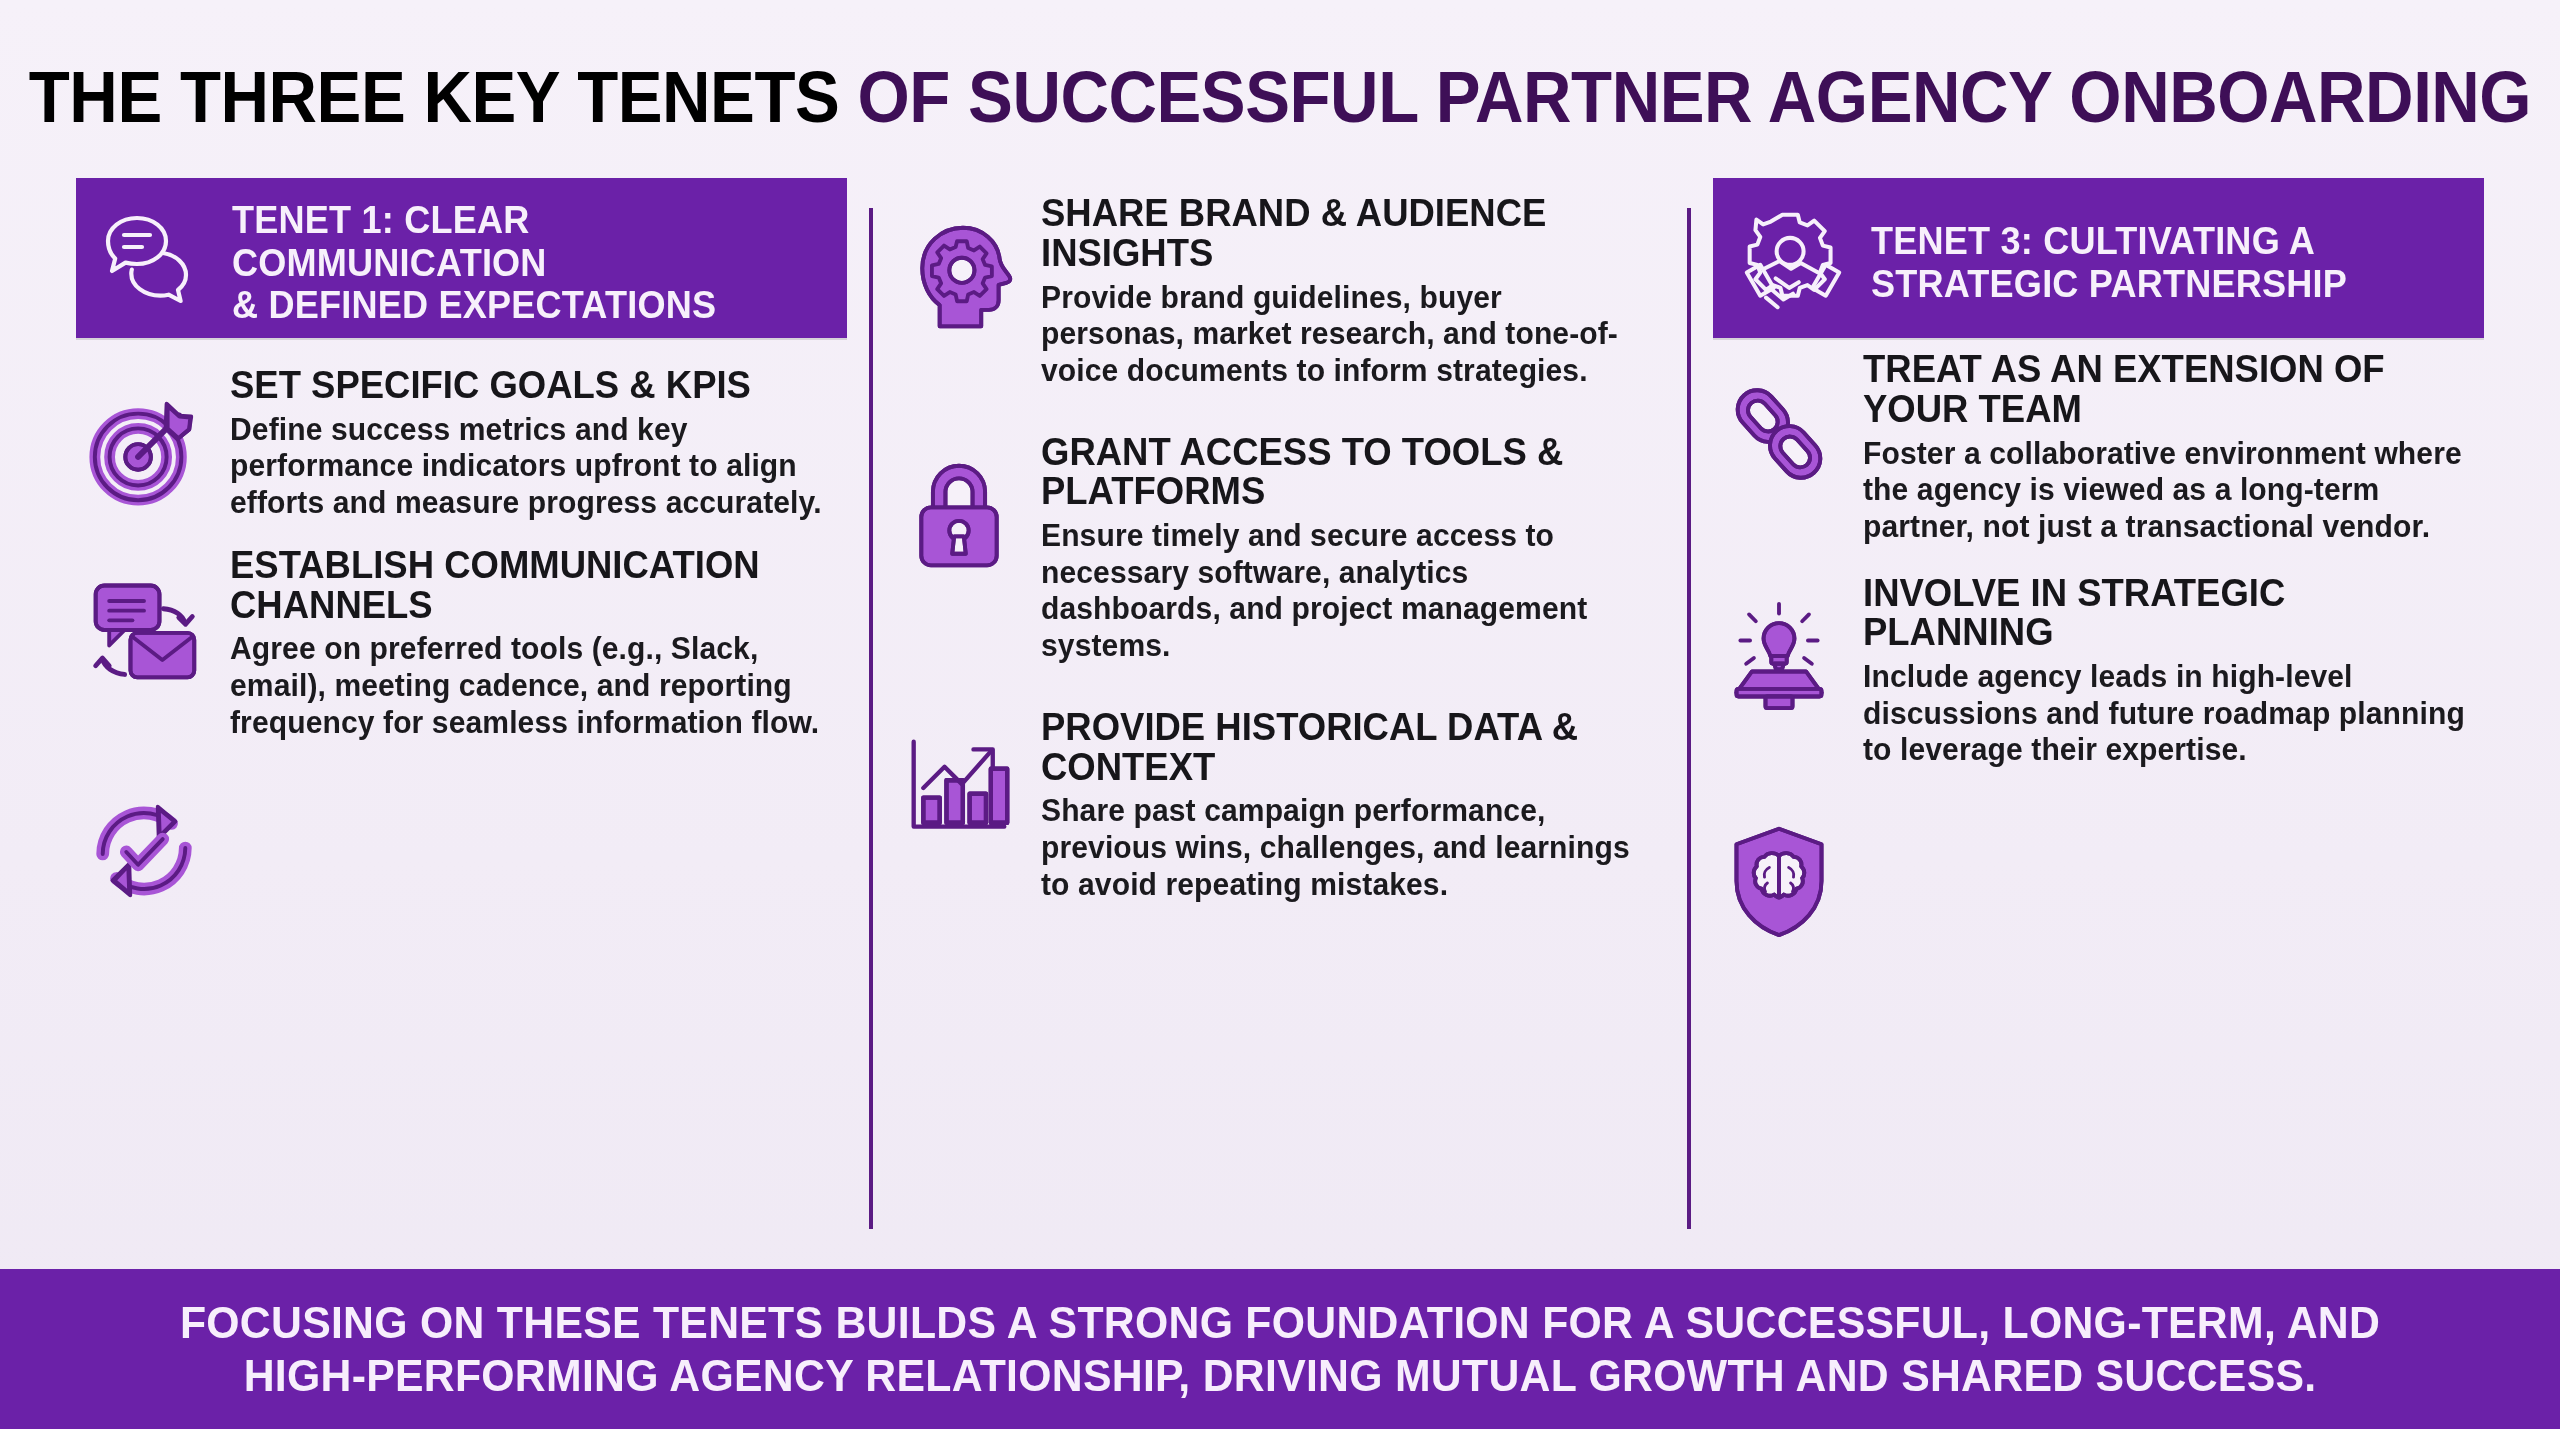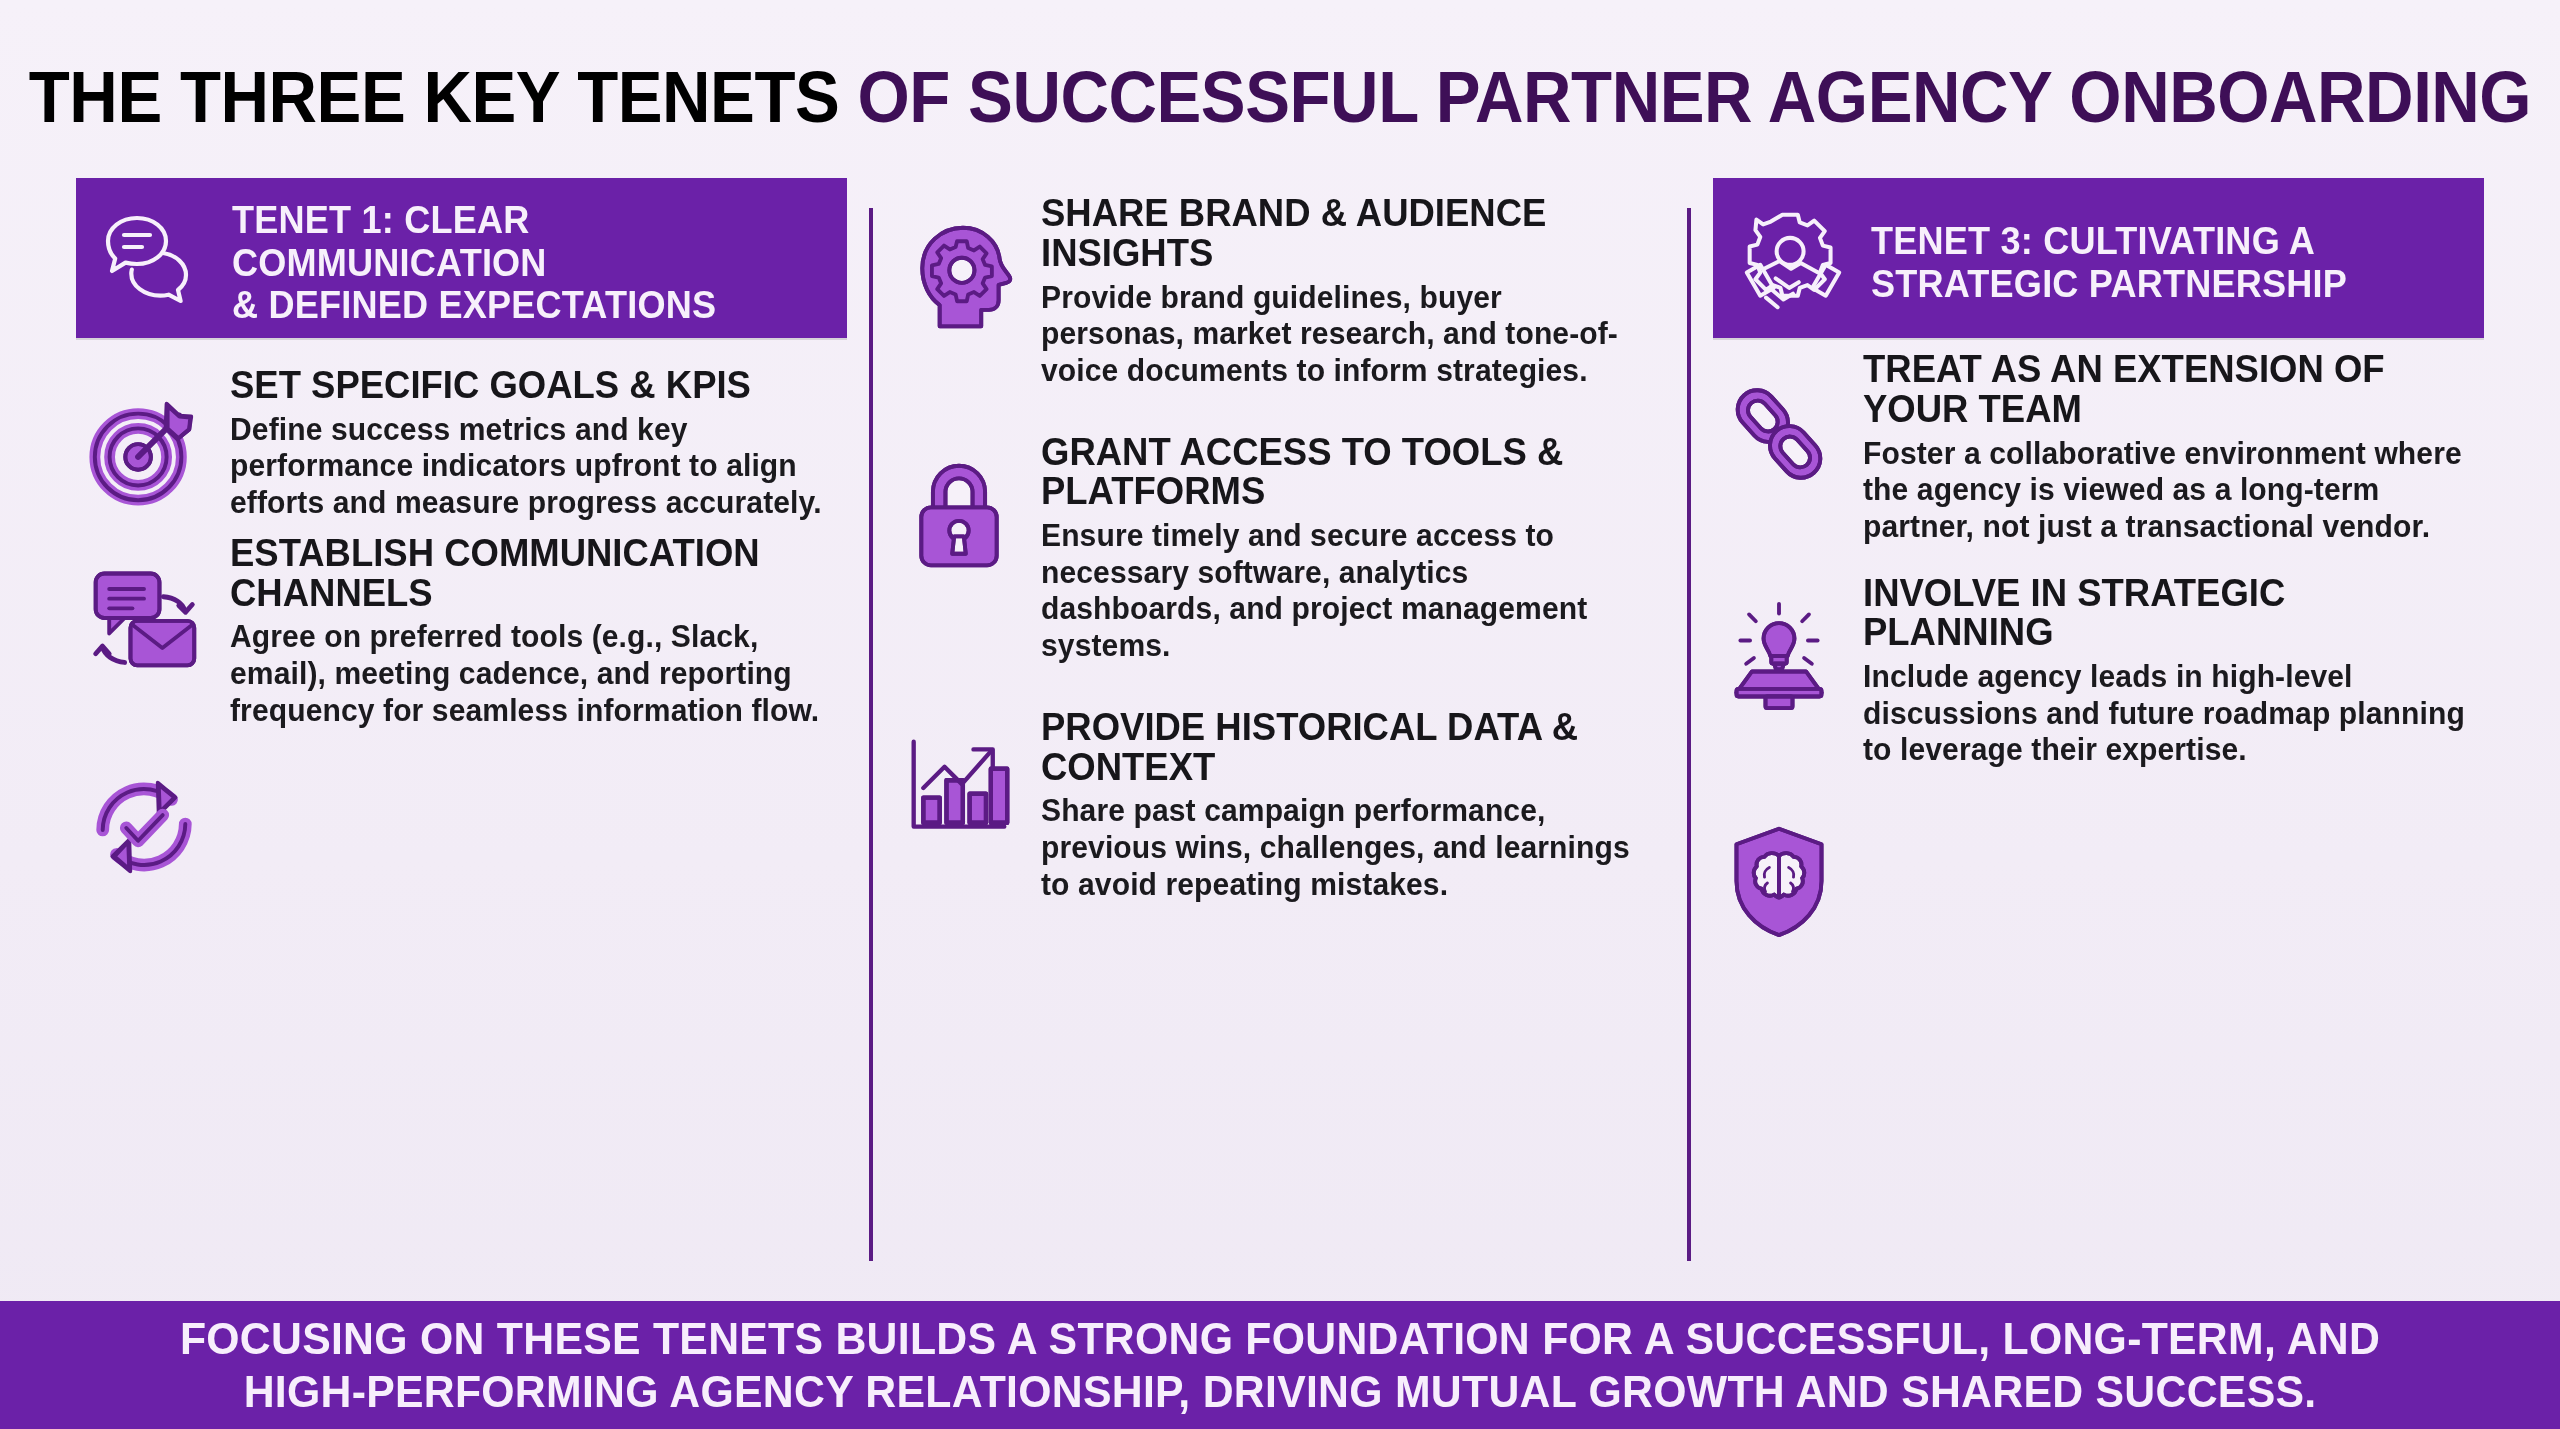--- a/index.html
+++ b/index.html
@@ -73,21 +73,21 @@
     font-weight:700;
     font-size:38px;
     line-height:1.12;
     letter-spacing:0.2px;
     transform:scaleX(0.95);
     transform-origin:left center;
   }
   .col:nth-child(3) .tenet-head-title{ font-size:37px; }
 
   
-  .items{ padding-top:26px; display:flex; flex-direction:column; gap:12px; }
+  .items{ padding-top:26px; display:flex; flex-direction:column; gap:24px; }
   .item{ display:flex; align-items:flex-start; gap:18px; }
   .item .ico-wrap{
     flex:0 0 136px;
     display:flex; align-items:flex-start; justify-content:center;
     padding-top:26px;
   }
   .item-text{ flex:1 1 auto; min-width:0; }
   .item-title{
     color:#17161a;
     font-family:"Liberation Sans Narrow","Liberation Sans",sans-serif;
@@ -113,21 +113,21 @@
   
   .col-1 .items{ padding-top:28px; }
   .col-2 .items{ padding-top:16px; gap:43px; }
   .col-3 .items{ padding-top:12px; gap:28px; }
   .col-2 .item .ico-wrap{ flex:0 0 128px; }
   .col-3 .item .ico-wrap{ flex:0 0 132px; }
 
   
   .footer{
     background:#6b21a8;
-    height:128px;
+    height:160px;
     display:flex; align-items:center; justify-content:center;
     text-align:center;
     padding:0 48px;
   }
   .footer-text{
     color:#f7eefc;
     font-family:"Liberation Sans Narrow","Liberation Sans",sans-serif;
     font-weight:700;
     font-size:45px;
     line-height:1.18;

